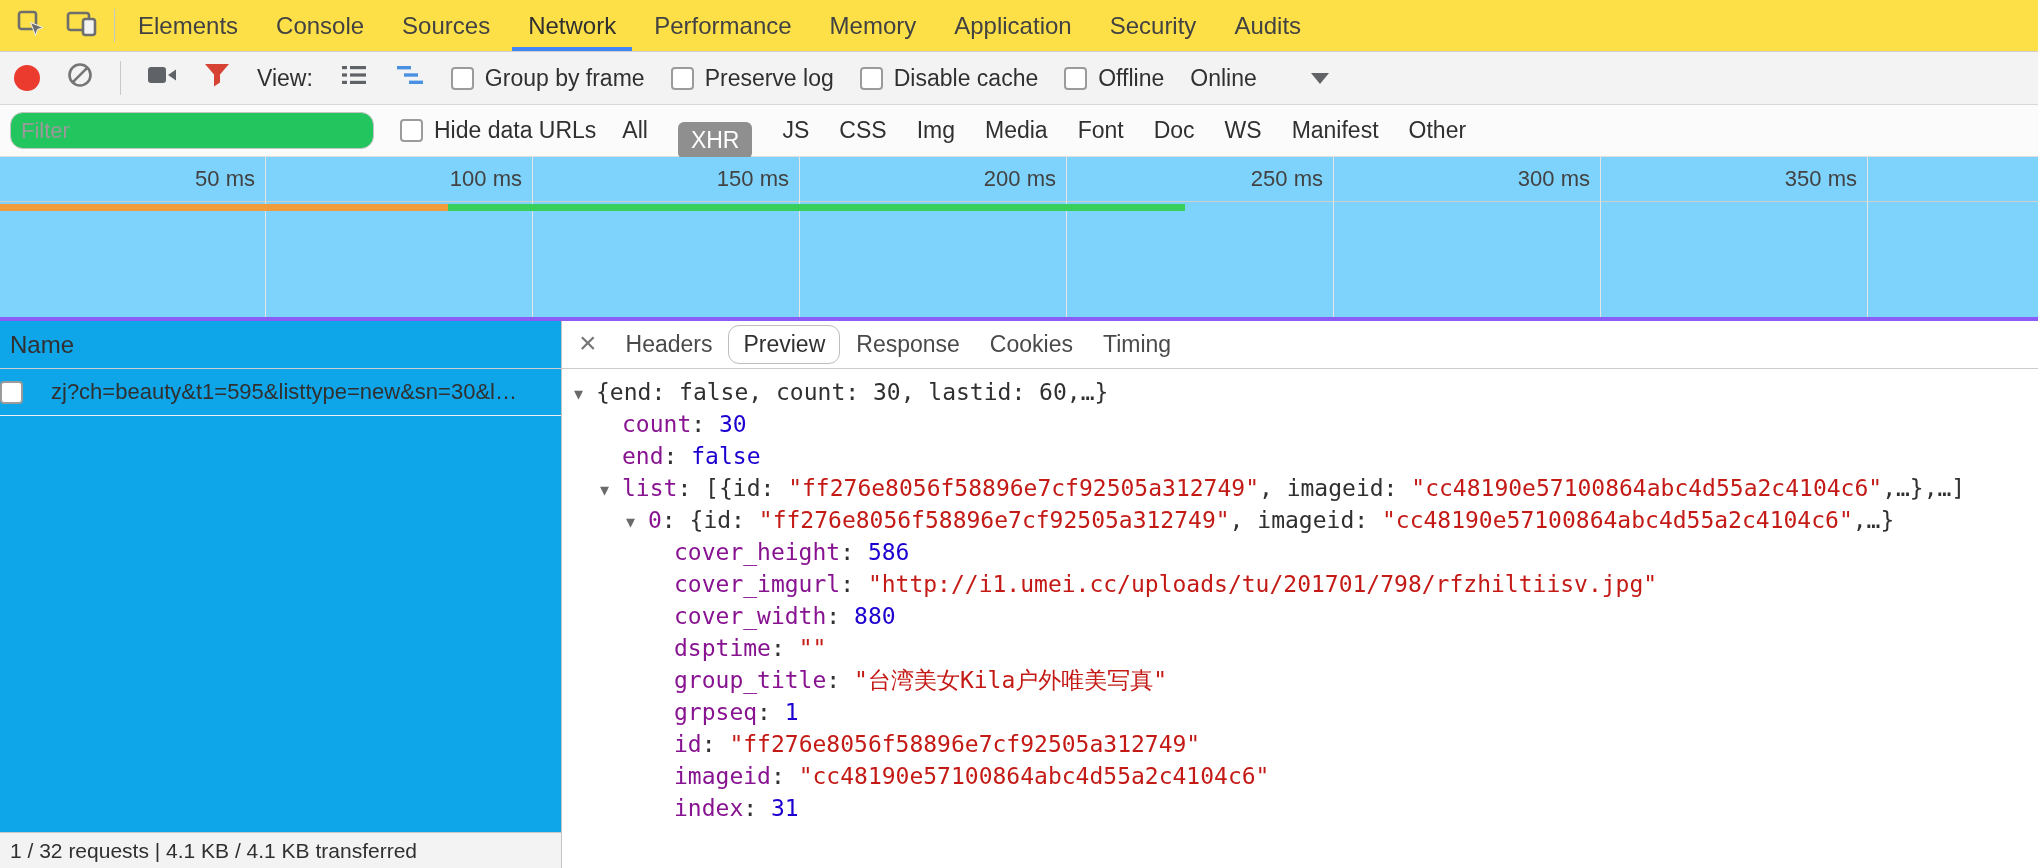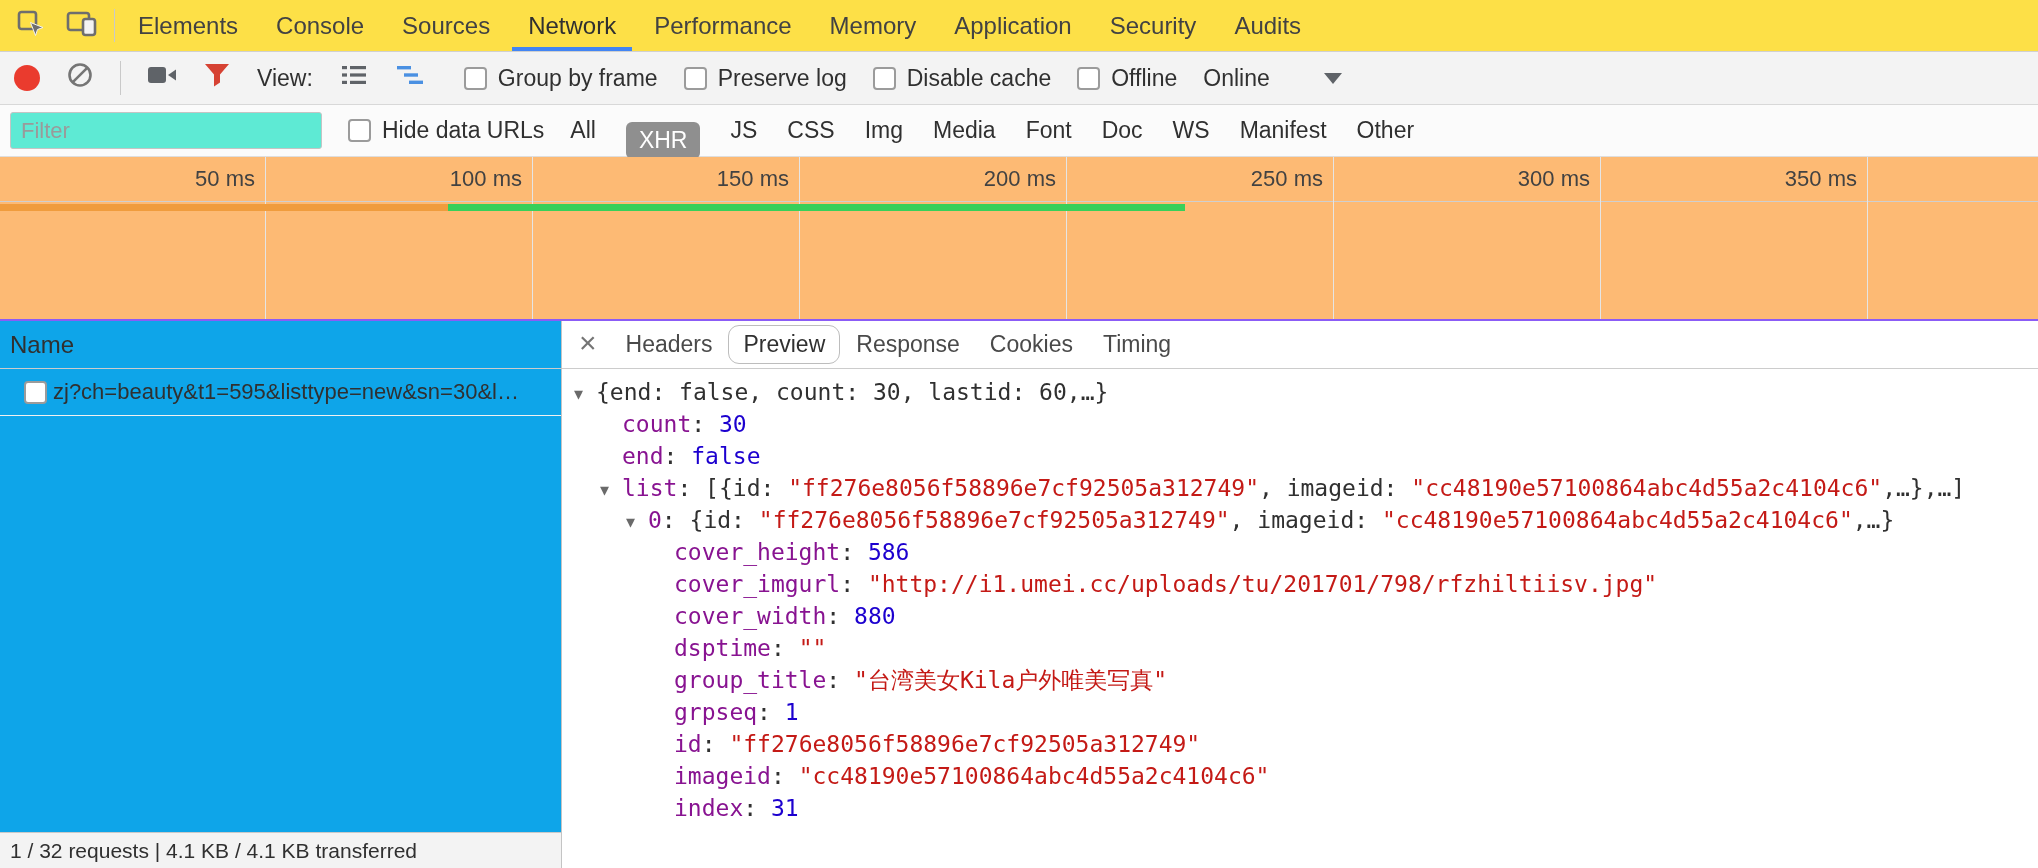--- a/index.html
+++ b/index.html
@@ -36,67 +36,67 @@
     background: #f3f3f3; border-bottom: 1px solid #d8d8d8;
     display: flex; align-items: center; padding: 0 14px; gap: 26px; font-size: 23px; color: #303030;
   }
   .record-dot { width: 26px; height: 26px; border-radius: 50%; background: var(--record-red, #ea3b2e); flex: 0 0 26px; }
   .divider-v { width: 1px; height: 34px; background: #c9c9c9; }
   .cb {
     width: 23px; height: 23px; flex: 0 0 23px;
     border: 2px solid #9b9b9b; border-radius: 4px; background: #fff;
   }
   .cb-group { display: flex; align-items: center; gap: 11px; }
-  .cb-row { display: flex; align-items: flex-end; gap: 26px; margin-left: 13px; }
+  .cb-row { display: flex; align-items: flex-end; gap: 26px; }
   .caret-down {
     width: 0; height: 0; margin-left: 28px;
     border-left: 9px solid transparent; border-right: 9px solid transparent;
     border-top: 11px solid #5f6368;
   }
 
   
   .filterbar {
     flex: 0 0 52px; height: 52px;
     background: #fbfbfb; border-bottom: 1px solid #dedede;
     display: flex; align-items: center; padding: 0 10px; gap: 26px; font-size: 23px; color: #303030;
   }
   .filter-input {
-    width: 312px; height: 37px; border: 1px solid #c4c4c4; border-radius: 3px;
-    background: #5eead4; font-family: inherit; font-size: 22px; padding: 0 10px; color: #333; outline: none;
+    width: 364px; height: 37px; border: 1px solid #c4c4c4; border-radius: 13px;
+    background: #22c55e; font-family: inherit; font-size: 22px; padding: 0 10px; color: #333; outline: none;
   }
   .filter-input::placeholder { color: #9a9a9a; }
   .filter-types { display: flex; align-items: center; gap: 30px; }
   .ftype { color: #303030; }
   .ftype.active {
     background: var(--pill-grey, #8f8f8f); color: #fff;
     padding: 5px 13px; border-radius: 6px; margin-top: 20px;
   }
 
   
   .overview {
     flex: 0 0 164px; height: 164px; position: relative;
-    background: #fdba74; border-bottom: 2px solid #8b5cf6; overflow: hidden;
+    background: #7dd3fc; border-bottom: 4px solid #8b5cf6; overflow: hidden;
   }
   .ov-sep { position: absolute; left: 0; right: 0; top: 44px; height: 1px; background: #cfcfcf; }
   .gridline { position: absolute; top: 0; bottom: 0; width: 1px; background: #e5e5e5; }
   .tick-label {
     position: absolute; top: 0; height: 44px; line-height: 44px; width: 160px;
     text-align: right; font-size: 22px; color: #424242;
   }
   .ov-bar { position: absolute; top: 47px; height: 7px; }
 
   
   .split { flex: 1; display: flex; min-height: 0; }
   .left { flex: 0 0 562px; width: 562px; border-right: 1px solid #c4c4c4; display: flex; flex-direction: column; background: #0ea5e9; }
   .name-header {
     flex: 0 0 48px; height: 48px; border-bottom: 1px solid #ccc;
     display: flex; align-items: center; padding: 0 10px; font-size: 24px; color: #303030;
   }
   .request-row {
-    height: 47px; display: flex; align-items: center; gap: 6px; padding: 0 24px;
+    height: 47px; display: flex; align-items: center; gap: 28px; padding: 0 0;
     font-size: 22px; color: #303030; border-bottom: 1px solid #f0f0f0;
   }
   .request-name { white-space: nowrap; overflow: hidden; flex: 1; }
   .left-fill { flex: 1; }
   .status-bar {
     flex: 0 0 36px; height: 36px; background: #f3f3f3; border-top: 1px solid #c9c9c9;
     display: flex; align-items: center; padding: 0 10px; font-size: 21px; color: #303030;
   }
 
   .right { flex: 1; min-width: 0; display: flex; flex-direction: column; background: #fff; }

